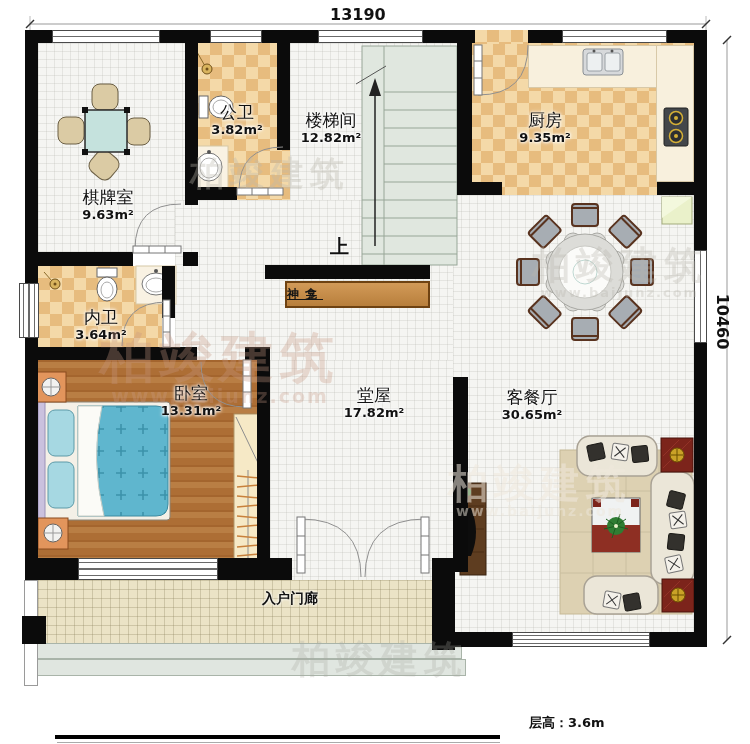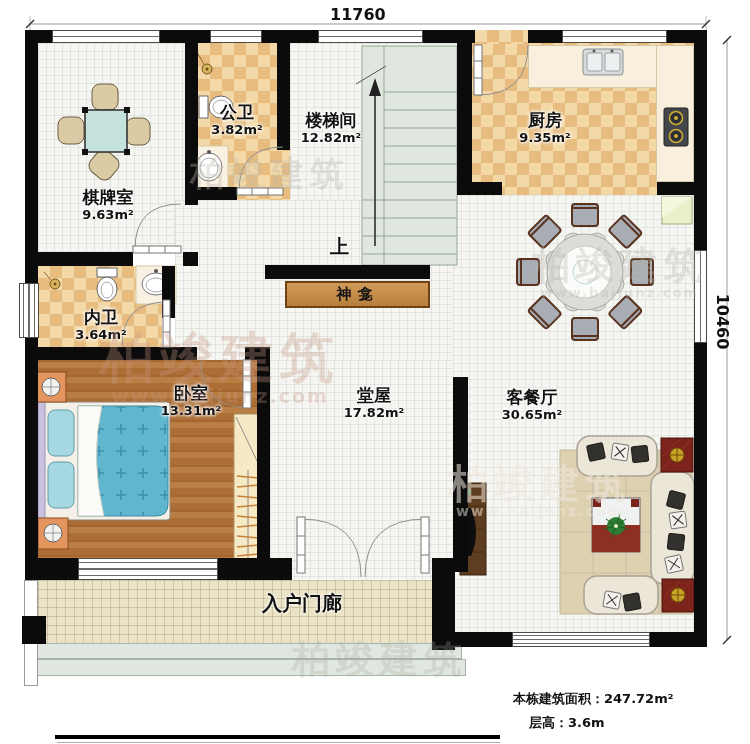--- a/index.html
+++ b/index.html
@@ -22,25 +22,25 @@
           background-size:9px 9px;}
   .counter{background:#f8f0dd;border:1px solid #d8c9a8;box-sizing:border-box;}
   .wall{position:absolute;background:#0b0b0b;z-index:4;}
   .win-h{position:absolute;z-index:5;box-sizing:border-box;border:1px solid #4a4a4a;
          background:linear-gradient(to bottom,#fff 0 16%,#6a6a6a 16% 22%,#fff 22% 47%,#6a6a6a 47% 53%,#fff 53% 78%,#6a6a6a 78% 84%,#fff 84% 100%);}
   .win-v{position:absolute;z-index:5;box-sizing:border-box;border:1px solid #4a4a4a;
          background:linear-gradient(to right,#fff 0 16%,#6a6a6a 16% 22%,#fff 22% 47%,#6a6a6a 47% 53%,#fff 53% 78%,#6a6a6a 78% 84%,#fff 84% 100%);}
   .step{position:absolute;background:#e0e6e0;border:1px solid #a9b4a9;box-sizing:border-box;z-index:1;}
   .porch-edge{position:absolute;background:#fff;border:1px solid #9a9a9a;box-sizing:border-box;z-index:2;}
   .shrine{position:absolute;z-index:5;background:linear-gradient(#d29a58,#b87f3c);
-          border:2px solid #6e4212;box-sizing:border-box;display:flex;align-items:center;justify-content:center;
-          font-size:15px;font-weight:bold;letter-spacing:6px;color:#151515;}
+          border:2px solid #6e4212;box-sizing:border-box;display:flex;align-items:center;
+          font-size:12px;font-weight:bold;letter-spacing:6px;color:#151515;text-decoration:underline;}
   .room-label{position:absolute;z-index:7;transform:translateX(-50%);text-align:center;line-height:1.15;
               text-shadow:0 0 3px #fff,0 0 3px #fff,0 0 5px #fff;white-space:nowrap;}
-  .room-label .rname{font-size:17px;font-weight:bold;}
+  .room-label .rname{font-size:17px;font-weight:normal;}
   .room-label .rarea{font-size:13px;font-weight:bold;}
   .small-label{position:absolute;z-index:7;font-weight:bold;text-shadow:0 0 3px #fff,0 0 3px #fff;white-space:nowrap;}
   .dim{position:absolute;z-index:7;font-size:16px;font-weight:bold;color:#111;white-space:nowrap;}
   .wm{position:absolute;z-index:8;pointer-events:none;text-align:center;line-height:1.05;white-space:nowrap;}
   .wm .brand{display:block;font-weight:bold;letter-spacing:6px;}
   .wm .url{display:block;font-weight:bold;letter-spacing:2px;}
   svg.layer{position:absolute;left:0;top:0;z-index:2;pointer-events:none;}
   svg.layer.top{z-index:6;}
   
   .tb-title{position:absolute;font-size:43px;font-weight:bold;letter-spacing:2px;z-index:9;}
@@ -385,21 +385,21 @@
       <line x1="30" y1="30" x2="30" y2="16" stroke="#bbb"></line>
         <line x1="706" y1="30" x2="706" y2="16" stroke="#bbb"></line>
       <line x1="26" y1="28" x2="34" y2="20" stroke="#333" stroke-width="1.5"></line>
       <line x1="702" y1="28" x2="710" y2="20" stroke="#333" stroke-width="1.5"></line>
       <line x1="727" y1="40" x2="727" y2="640" stroke="#999"></line>
       <line x1="723" y1="44" x2="731" y2="36" stroke="#333" stroke-width="1.5"></line>
       <line x1="723" y1="644" x2="731" y2="636" stroke="#333" stroke-width="1.5"></line>
     </g>
   </svg>
 
-  <div class="dim" style="left:330px;top:5px">11760</div>
+  <div class="dim" style="left:330px;top:5px">13190</div>
   <div class="dim" style="left:682px;top:312px;width:80px;text-align:center;transform:rotate(90deg)">10460</div>
 
   <div class="room-label" style="left:108px;top:188px">
     <div class="rname">棋牌室</div>
     <div class="rarea">9.63m²</div>
   </div>
   <div class="room-label" style="left:237px;top:103px">
     <div class="rname">公卫</div>
     <div class="rarea">3.82m²</div>
   </div>
@@ -420,21 +420,21 @@
     <div class="rarea">13.31m²</div>
   </div>
   <div class="room-label" style="left:374px;top:386px">
     <div class="rname">堂屋</div>
     <div class="rarea">17.82m²</div>
   </div>
   <div class="room-label" style="left:532px;top:388px">
     <div class="rname">客餐厅</div>
     <div class="rarea">30.65m²</div>
   </div>
-  <div class="small-label" style="left:262px;top:590px;font-size:20px">入户门廊</div>
+  <div class="small-label" style="left:262px;top:590px;font-size:14px">入户门廊</div>
   <div class="small-label" style="left:330px;top:234px;font-size:19px">上</div>
 
   <div class="wm" style="left:60px;top:330px;width:320px;color:rgba(200,152,132,0.32)">
     <span class="brand" style="font-size:54px">柏竣建筑</span>
     <span class="url" style="font-size:19px;color:rgba(200,152,132,0.30)">www.baijunz.com</span>
   </div>
   <div class="wm" style="left:150px;top:156px;width:240px;color:rgba(185,182,172,0.35)">
     <span class="brand" style="font-size:34px">柏竣建筑</span>
   </div>
   <div class="wm" style="left:510px;top:246px;width:220px;color:rgba(185,182,172,0.33)">
@@ -444,20 +444,17 @@
   <div class="wm" style="left:420px;top:462px;width:240px;color:rgba(238,232,220,0.55)">
     <span class="brand" style="font-size:40px">柏竣建筑</span>
     <span class="url" style="font-size:14px;color:rgba(238,232,220,0.5)">www.baijunz.com</span>
   </div>
   <div class="wm" style="left:250px;top:640px;width:260px;color:rgba(168,168,160,0.28)">
     <span class="brand" style="font-size:38px">柏竣建筑</span>
   </div>
 
   <div class="tb-underline" style="left:55px;top:735px;width:445px;height:4px"></div>
   <div class="tb-underline2" style="left:57px;top:742px;width:443px;height:1px"></div>
-  <div class="stat" style="left:513px;top:690px">
-    <span>本栋建筑面积：</span><span>247.72m²</span>
-  </div>
   <div class="stat" style="left:529px;top:714px">
     <span>层高：</span><span>3.6m</span>
   </div>
 
 </div>
 
 </body></html>

